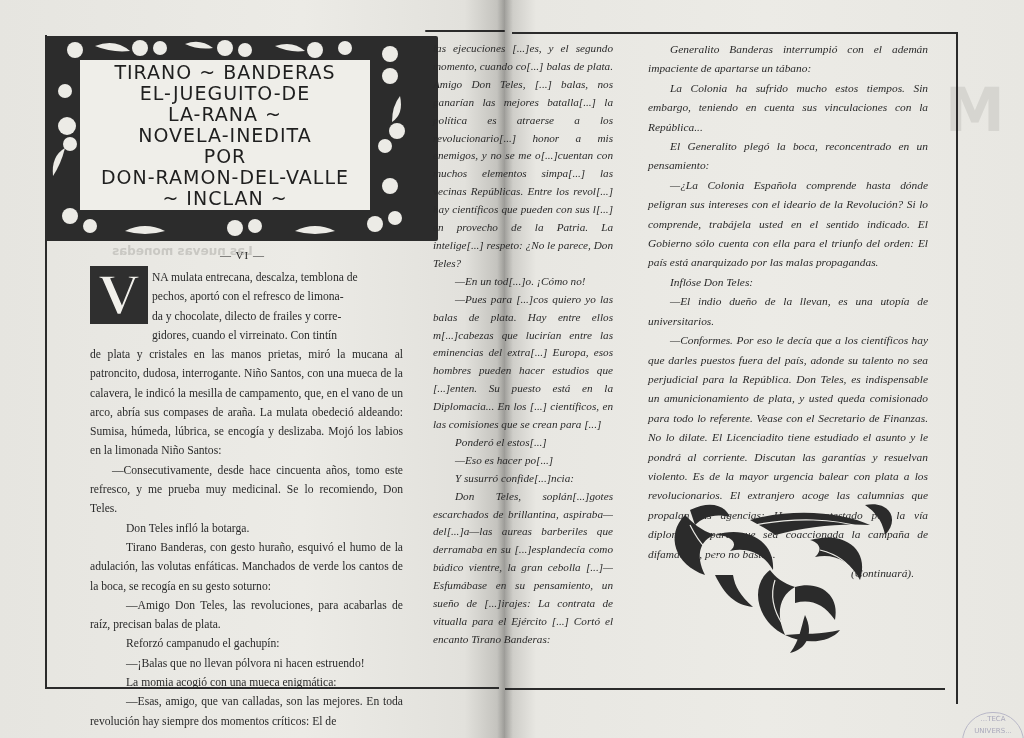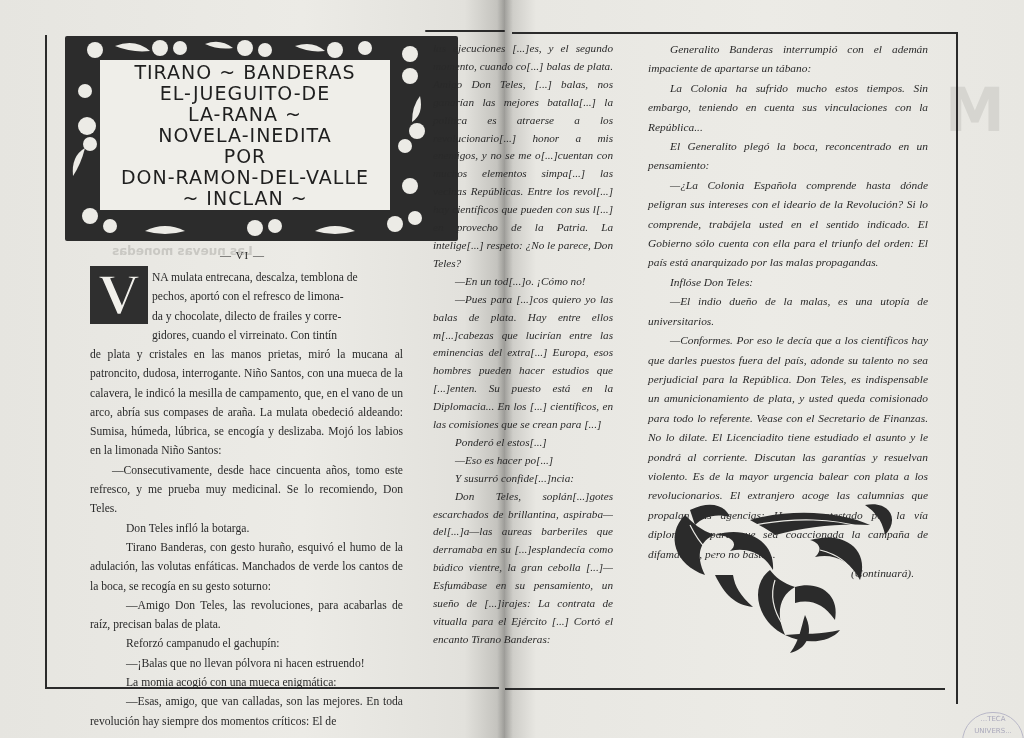--- a/index.html
+++ b/index.html
@@ -34,21 +34,21 @@
     position: absolute; left: 512px; top: 32px; width: 444px; height: 670px;
     border-top: 2px solid #2b2b2b; border-right: 2px solid #2b2b2b;
   }
   .frame-right-bottom {
     position: absolute; left: 505px; top: 688px; width: 440px; height: 2px; background: #2b2b2b;
   }
 
   
   .title-block {
     position: absolute; left: 45px; top: 36px; width: 393px; height: 205px;
-    background: #2c2c2c; border-radius: 2px; margin-left: 20px;
+    background: #2c2c2c; border-radius: 2px;
   }
   .title-vine {
     position: absolute; inset: 0;
   }
   .title-inner {
     position: absolute; left: 35px; top: 24px; width: 290px; height: 150px;
     background: #efeee9;
     display: flex; flex-direction: column; align-items: center; justify-content: center;
     font-family: "DejaVu Sans", sans-serif; font-weight: normal; color: #1f1f1f;
     letter-spacing: 1px; line-height: 21px; font-size: 19px; text-transform: uppercase;
@@ -182,21 +182,21 @@
     <p class="ind">Don Teles, soplán[...]gotes escarchados de brillantina, aspiraba—del[...]a—las aureas barberiles que derramaba en su [...]esplandecía como búdico vientre, la gran cebolla [...]—Esfumábase en su pensamiento, un sueño de [...]irajes: La contrata de vitualla para el Ejército [...] Cortó el encanto Tirano Banderas:</p>
 
   </div>
 
   <div class="col col-right" style="font-size:11.4px;line-height:19.4px;">
     <p class="ind">Generalito Banderas interrumpió con el ademán impaciente de apartarse un tábano:</p>
     <p class="ind">La Colonia ha sufrido mucho estos tiempos. Sin embargo, teniendo en cuenta sus vinculaciones con la República...</p>
     <p class="ind">El Generalito plegó la boca, reconcentrado en un pensamiento:</p>
     <p class="ind">—¿La Colonia Española comprende hasta dónde peligran sus intereses con el ideario de la Revolución? Si lo comprende, trabájela usted en el sentido indicado. El Gobierno sólo cuenta con ella para el triunfo del orden: El país está anarquizado por las malas propagandas.</p>
     <p class="ind">Inflóse Don Teles:</p>
-    <p class="ind">—El indio dueño de la malas, es una utopía de universitarios.</p>
+    <p class="ind">—El indio dueño de la llevan, es una utopía de universitarios.</p>
     <p class="ind">—Conformes. Por eso le decía que a los científicos hay que darles puestos fuera del país, adonde su talento no sea perjudicial para la República. Don Teles, es indispensable un amunicionamiento de plata, y usted queda comisionado para todo lo referente. Vease con el Secretario de Finanzas. No lo dilate. El Licenciadito tiene estudiado el asunto y le pondrá al corriente. Discutan las garantías y resuelvan violento. Es de la mayor urgencia balear con plata a los revolucionarios. El extranjero acoge las calumnias que propalan las agencias: Hemos protestado por la vía diplomática para que sea coaccionada la campaña de difamación, pero no basta...</p>
     <p class="continuara">(Continuará).</p>
   </div>
 
   <svg class="ornament" viewBox="0 0 250 160">
     <g fill="#2b2b2b">
       <path d="M30 20 C10 40 20 70 50 80 C40 60 45 45 60 40 C45 35 38 28 30 20Z"></path>
       <path d="M35 15 C55 5 70 10 75 22 C60 18 48 22 40 30Z"></path>
       <path d="M60 40 C90 30 120 45 118 75 C108 58 92 52 75 56 C85 48 75 40 60 40Z"></path>
       <path d="M95 25 C140 12 190 18 215 30 C185 28 150 32 120 40 C112 34 104 30 95 25Z"></path>

